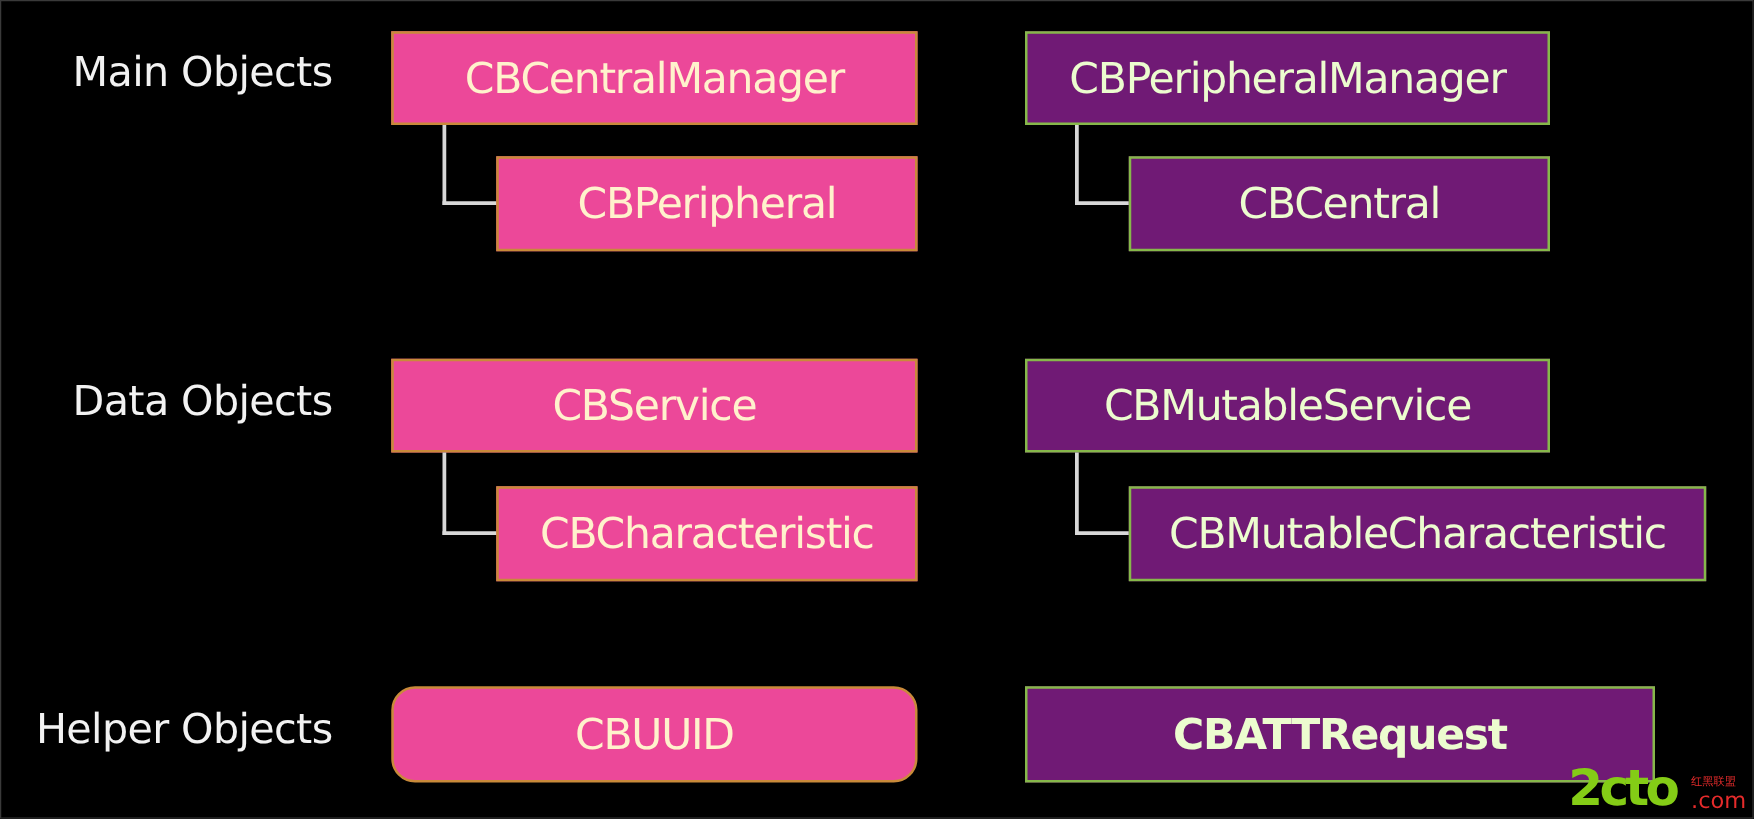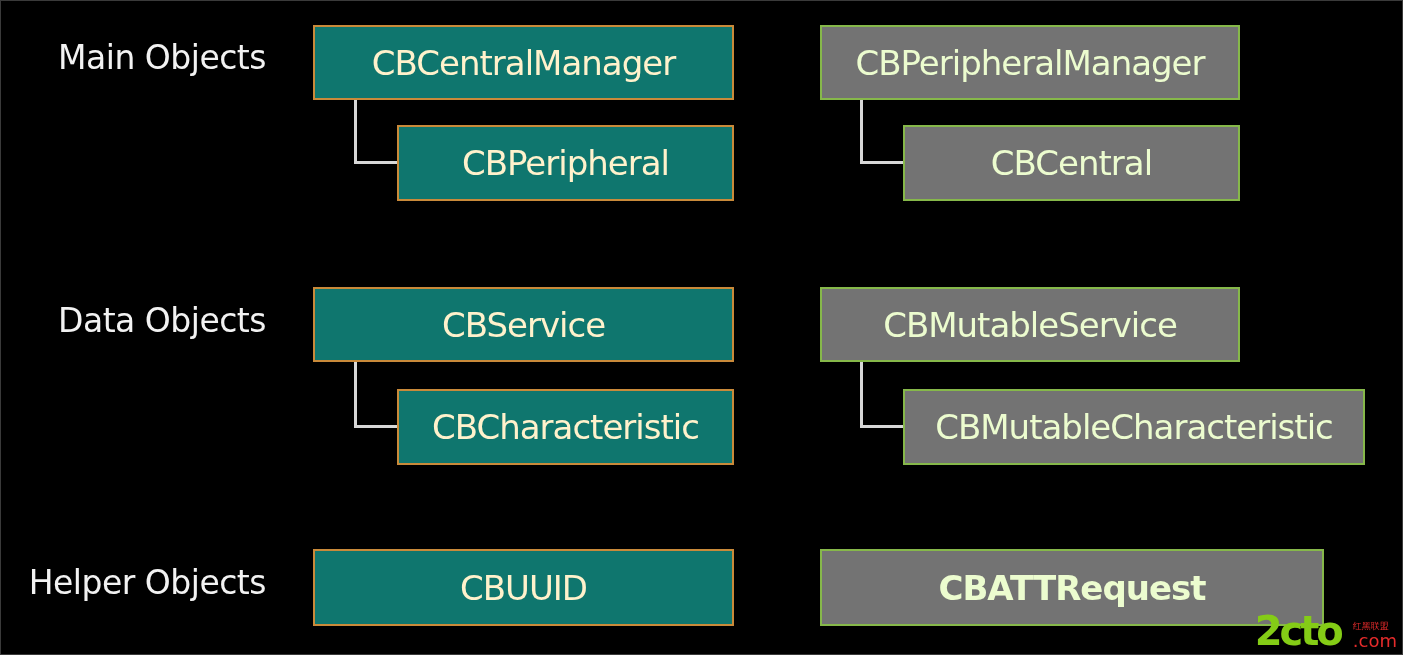--- a/index.html
+++ b/index.html
@@ -9,22 +9,22 @@
     }
     .frame { position: absolute; left: 0; top: 0; width: 1401px; height: 653px; border: 1px solid #3a3a3a; }
     .row-label {
       position: absolute; color: #f2f2f2; font-size: 33px; letter-spacing: -0.5px;
       text-align: right; width: 262px; left: 4px; white-space: nowrap;
     }
     .box {
       position: absolute; box-sizing: border-box; display: flex; align-items: center; justify-content: center;
       font-size: 34px; letter-spacing: -1px; white-space: nowrap;
     }
-    .box.orange { background: #0f766e; border: 2px solid #c98a3a; color: #fff2cc; }
-    .box.green { background: #737373; border: 2px solid #86b84a; color: #ecfccf; }
+    .box.orange { background: #ec4899; border: 2px solid #c98a3a; color: #fff2cc; }
+    .box.green { background: #701a75; border: 2px solid #86b84a; color: #ecfccf; }
     .connector {
       position: absolute; border-left: 3px solid #d8d8d8; border-bottom: 3px solid #d8d8d8; box-sizing: border-box;
     }
     .watermark {
       position: absolute; right: 6px; bottom: 4px; display: flex; align-items: flex-end;
       font-family: "DejaVu Sans", sans-serif;
     }
     .wm-main { color: #84cc16; font-size: 40px; font-weight: bold; letter-spacing: -3px; line-height: 40px; }
     .wm-side { display: flex; flex-direction: column; align-items: flex-start; margin-left: 12px; }
     .wm-sub { color: #e52b2b; font-size: 9px; line-height: 10px; }
@@ -64,21 +64,21 @@
 </div>
 
 <div class="box green" style="left:820px; top:287px; width:420px; height:75px;">
   <span>CBMutableService</span>
 </div>
 <div class="connector" style="left:860px; top:362px; width:44px; height:66px;"></div>
 <div class="box green" style="left:903px; top:389px; width:462px; height:76px;">
   <span>CBMutableCharacteristic</span>
 </div>
 
-<div class="box orange" style="left:313px; top:549px; width:421px; height:77px;">
+<div class="box orange" style="left:313px; top:549px; width:421px; height:77px;border-radius:19px;">
   <span>CBUUID</span>
 </div>
 <div class="box green" style="left:820px; top:549px; width:504px; height:77px;font-weight:bold;">
   <span>CBATTRequest</span>
 </div>
 
 <div class="watermark">
   <span class="wm-main">2cto</span>
   <span class="wm-side">
     <span class="wm-sub">红黑联盟</span>

